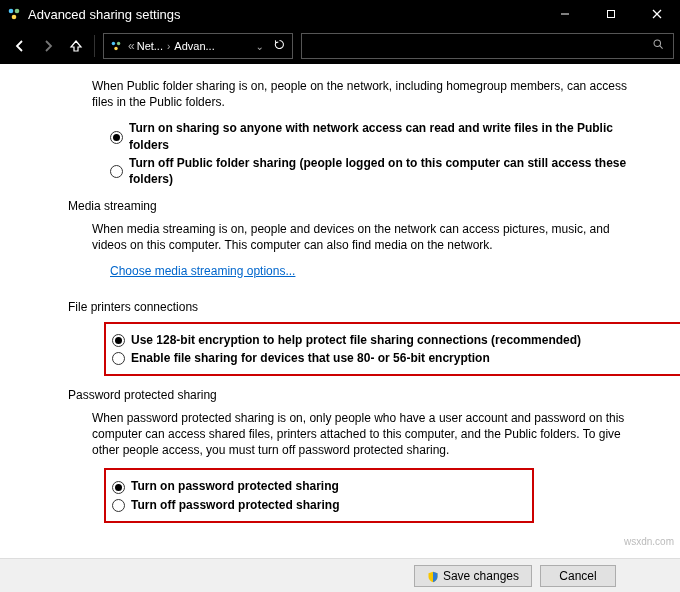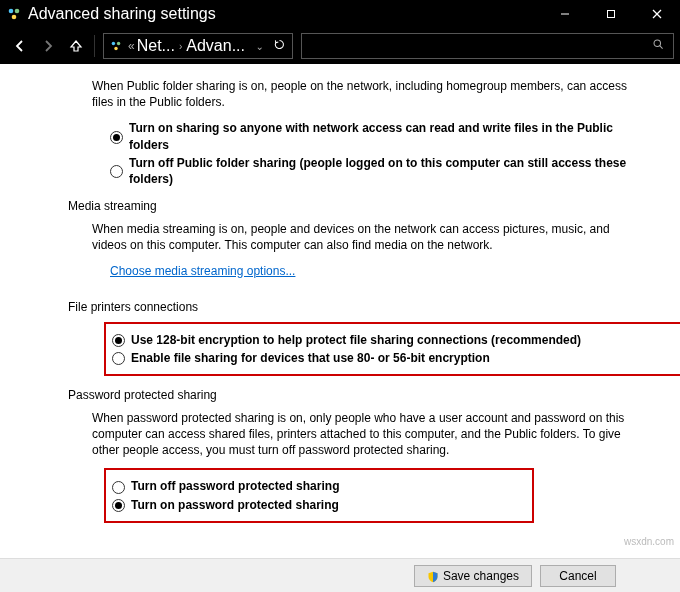--- a/index.html
+++ b/index.html
@@ -1,32 +1,32 @@
 <!DOCTYPE html>
 <html><head>
   <meta charset="utf-8">
   <style>
     * { box-sizing: border-box; margin: 0; padding: 0; }
     body { width: 680px; height: 592px; font-family: "Segoe UI", Arial, sans-serif; font-size: 12px; color: #000; background: #fff; overflow: hidden; position: relative; }
 
     
     .titlebar { background: #000; color: #fff; height: 28px; display: flex; align-items: center; padding: 0 0 0 6px; }
     .titlebar .app-icon { width: 16px; height: 16px; margin-right: 6px; display: flex; align-items: center; justify-content: center; }
-    .titlebar .title { flex: 1; font-size: 16px; }
+    .titlebar .title { flex: 1; font-size: 13px; }
     .win-controls { display: flex; height: 100%; }
     .win-btn { width: 46px; height: 28px; display: flex; align-items: center; justify-content: center; color: #fff; cursor: pointer; font-size: 12px; }
 
     
     .navbar { background: #000; color: #fff; height: 36px; display: flex; align-items: center; padding: 0 6px; gap: 0; }
     .nav-btn { width: 28px; height: 28px; display: flex; align-items: center; justify-content: center; cursor: pointer; }
     .nav-sep { width:1px; height:22px; background:#333; margin:0 4px; }
     .breadcrumb-wrap { flex:0 0 190px; background:#000; border:1px solid #555; height:26px; display:flex; align-items:center; padding:0 4px; margin:0 4px; }
     .breadcrumb-wrap .bc-icon { width:16px; height:16px; margin-right:4px; display:flex; align-items:center; justify-content:center;}
     .bc-prefix { color:#aaa; font-size:12px; margin-right:2px;}
-    .bc-item { color:#fff; font-size:16px; max-width:44px; overflow:hidden; white-space:nowrap; text-overflow:ellipsis;text-align:center; }
+    .bc-item { color:#fff; font-size:11px; max-width:44px; overflow:hidden; white-space:nowrap; text-overflow:ellipsis;text-align:center; }
     .bc-chev { color:#aaa; margin:0 4px; font-size:10px;}
     .bc-spacer{flex:1;}
     .bc-dd{ color:#aaa; margin:0 6px; font-size:10px;}
     .bc-refresh{ color:#fff; width:18px; text-align:center;}
     .searchbox { flex:1; background:#000; border:1px solid #555; height:26px; margin-left:4px; display:flex; align-items:center; justify-content:flex-end; padding-right:8px;}
     .searchbox .sicon{ color:#888; font-size:12px;}
 
     
     .content { position:absolute; top:64px; bottom:0; left:0; right:0; background:#fff; overflow:hidden; }
     .scroll { position:absolute; top:0; bottom:34px; left:0; right:0; padding: 6px 30px 10px 54px; overflow:hidden; }
@@ -155,26 +155,26 @@
       <div class="radio-row">
         <span class="radio"></span>
         <span class="radio-label">Enable file sharing for devices that use 80- or 56-bit encryption</span>
       </div>
     </div>
 
     <div class="section-head">Password protected sharing</div>
     <div class="section-desc">When password protected sharing is on, only people who have a user account and password on this computer can access shared files, printers attached to this computer, and the Public folders. To give other people access, you must turn off password protected sharing.</div>
     <div class="radio-group boxed" style="width:430px">
       <div class="radio-row">
+        <span class="radio checked"></span>
+        <span class="radio-label">Turn on password protected sharing</span>
+      </div>
+      <div class="radio-row">
         <span class="radio"></span>
         <span class="radio-label">Turn off password protected sharing</span>
-      </div>
-      <div class="radio-row">
-        <span class="radio checked"></span>
-        <span class="radio-label">Turn on password protected sharing</span>
       </div>
     </div>
 
   </div>
 
   <div class="watermark">wsxdn.com</div>
 
   <div class="footer">
     <div class="btn">
       <span class="shield">

